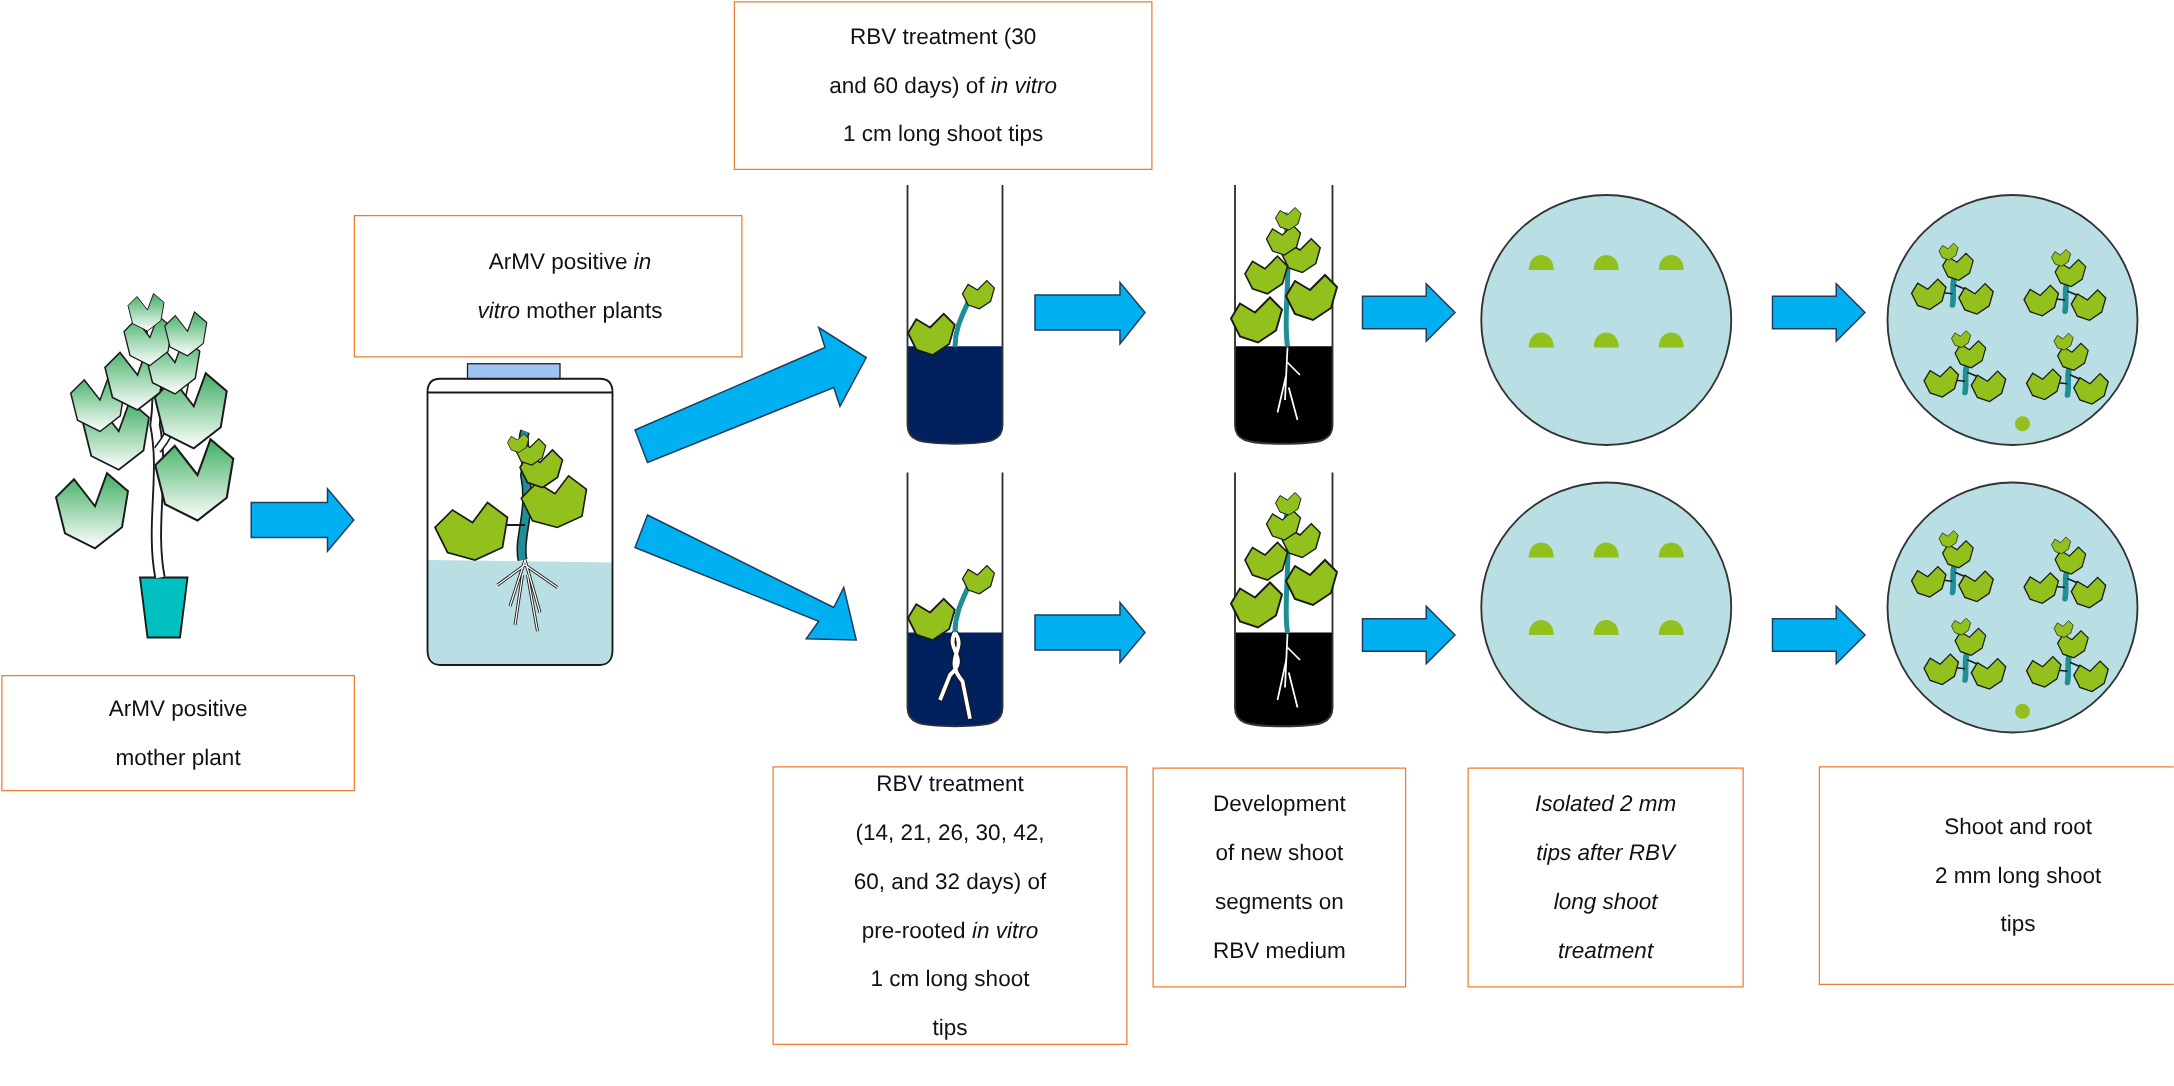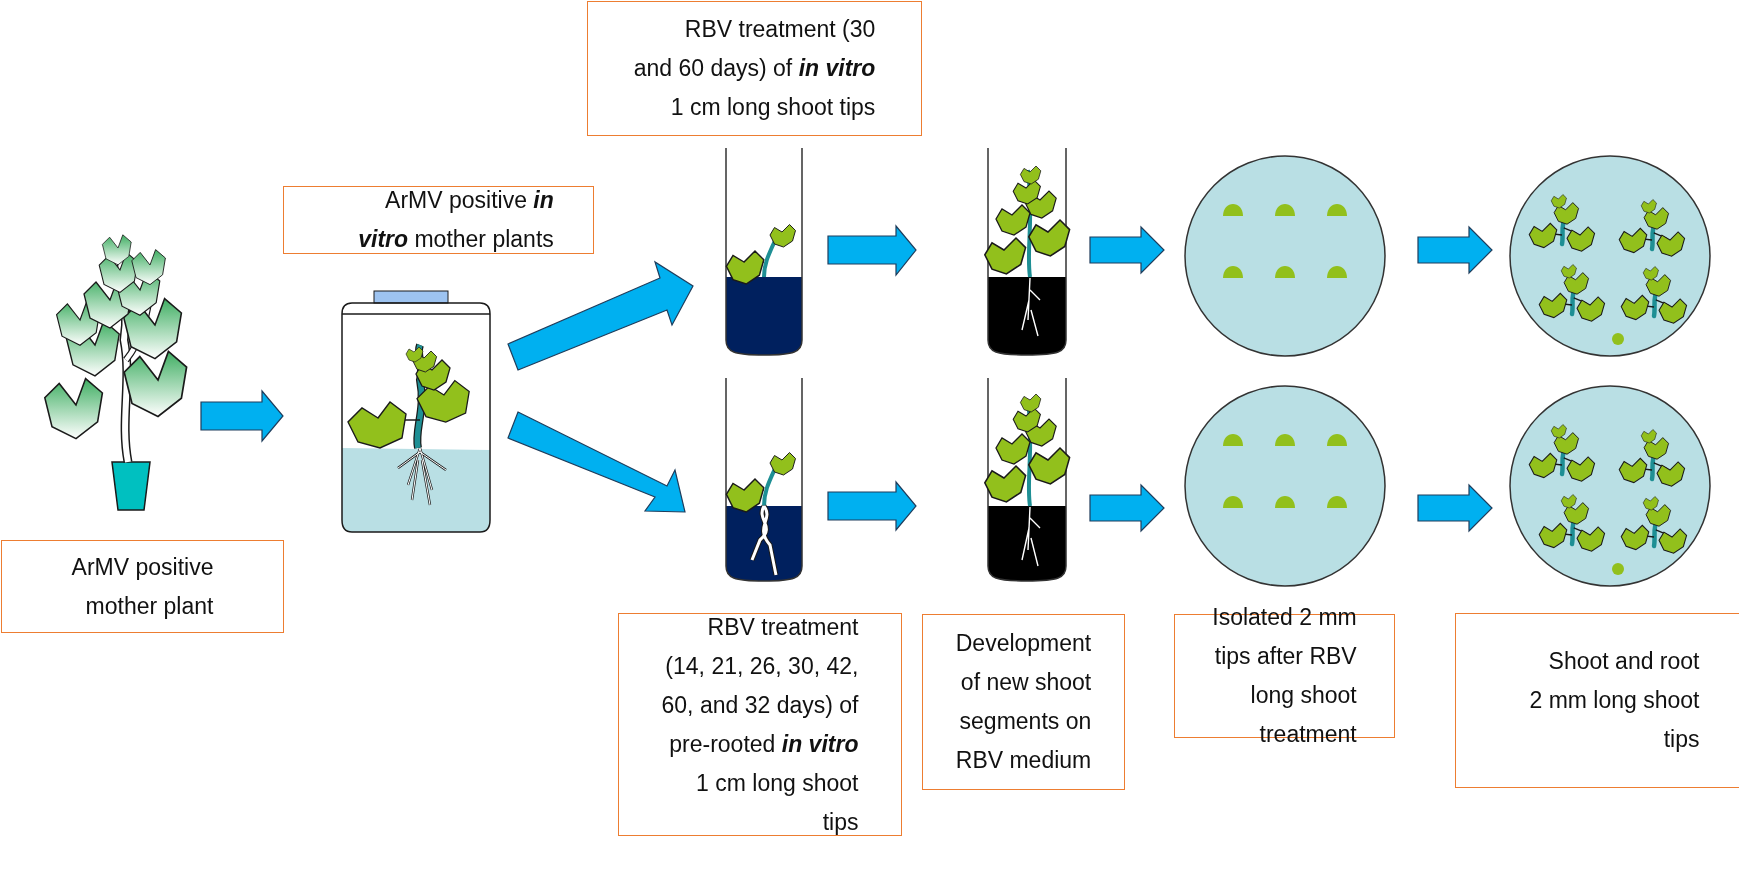--- a/index.html
+++ b/index.html
@@ -1,22 +1,22 @@
 <!DOCTYPE html>
 <html><head>
 <meta charset="utf-8">
 <style>
   html, body { margin: 0; padding: 0; background: #ffffff; }
   body { width: 1739px; height: 869px; position: relative; overflow: hidden;
          font-family: "Liberation Sans", "DejaVu Sans", sans-serif; }
   .label-box { position: absolute; box-sizing: border-box; border: 1.5px solid #ed7d31;
                background: #ffffff; display: flex; align-items: center; justify-content: center;
-               text-align: right; color: #111111; font-size: 23px; line-height: 39px; }
+               text-align: center; color: #111111; font-size: 18px; line-height: 39px; }
   .label-box span.line { display: block; }
-  .label-box i { font-style: italic; font-weight: bold; }
+  .label-box i { font-style: italic; }
   svg#diagram { position: absolute; left: 0; top: 0; }
 </style>
 </head>
 <body>
 
 <svg id="diagram" width="1739" height="869" viewBox="0 0 1739 869">
   <defs>
     <linearGradient id="leafGrad" x1="0" y1="0" x2="0" y2="1">
       <stop offset="0" stop-color="#3fae62"></stop>
       <stop offset="1" stop-color="#ffffff"></stop>
@@ -185,21 +185,21 @@
       <circle cx="1618" cy="569" r="6" fill="#92c01c"></circle>
     </g>
 </svg>
 
 <div class="label-box" style="left:1px; top:540px; width:283px; height:93px;">
     <div>
       <span class="line"><span>ArMV positive</span></span>
       <span class="line"><span>mother plant</span></span>
     </div>
   </div>
-<div class="label-box" style="left:283px; top:186px; width:311px; height:68px;padding-left:35px;">
+<div class="label-box" style="left:283px; top:172px; width:311px; height:114px;padding-left:35px;">
     <div>
       <span class="line"><span>ArMV positive </span><i>in</i></span>
       <span class="line"><i>vitro</i><span> mother plants</span></span>
     </div>
   </div>
 <div class="label-box" style="left:587px; top:1px; width:335px; height:135px;">
     <div>
       <span class="line"><span>RBV treatment (30</span></span>
       <span class="line"><span>and 60 days) of </span><i>in vitro</i></span>
       <span class="line"><span>1 cm long shoot tips</span></span>
@@ -216,21 +216,21 @@
     </div>
   </div>
 <div class="label-box" style="left:922px; top:614px; width:203px; height:176px;">
     <div>
       <span class="line"><span>Development</span></span>
       <span class="line"><span>of new shoot</span></span>
       <span class="line"><span>segments on</span></span>
       <span class="line"><span>RBV medium</span></span>
     </div>
   </div>
-<div class="label-box" style="left:1174px; top:614px; width:221px; height:124px;">
+<div class="label-box" style="left:1174px; top:614px; width:221px; height:176px;font-style:italic;">
     <div>
       <span class="line"><span>Isolated 2 mm</span></span>
       <span class="line"><span>tips after RBV</span></span>
       <span class="line"><span>long shoot</span></span>
       <span class="line"><span>treatment</span></span>
     </div>
   </div>
 <div class="label-box" style="left:1455px; top:613px; width:319px; height:175px;">
     <div>
       <span class="line"><span>Shoot and root</span></span>

